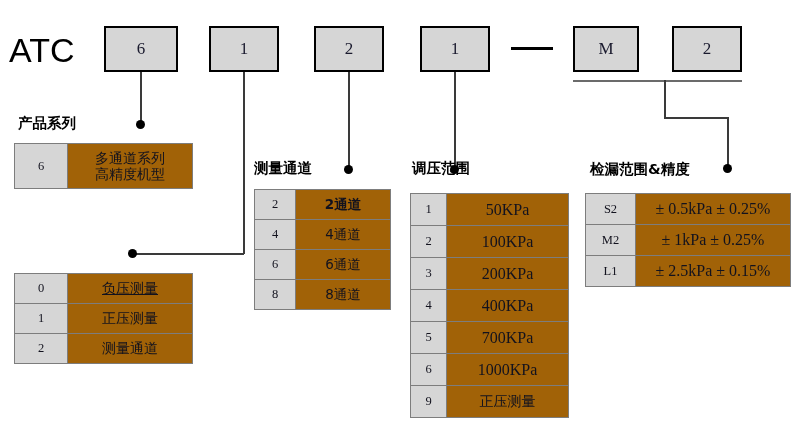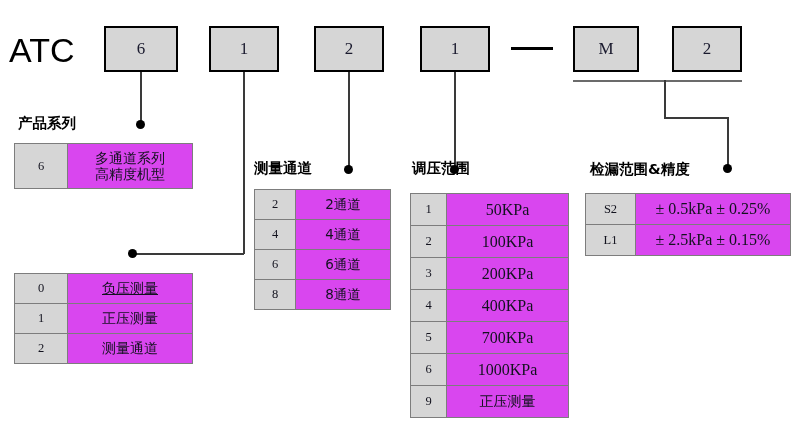--- a/index.html
+++ b/index.html
@@ -73,21 +73,21 @@
     text-align:center;
     vertical-align:middle;
     color:#12121e;
   }
   .spec td.code{
     background:#d6d6d6;
     font-family:"Liberation Serif", serif;
     font-size:12.5px;
   }
   .spec td.val{
-    background:#d946ef;
+    background:#a16207;
     font-family:"DejaVu Sans", sans-serif;
     font-size:14px;
   }
   .spec td.val.latin{
     font-family:"Liberation Serif", serif;
     font-size:16px;
   }
   .spec td.val.two-line{
     line-height:1.15;
     font-size:14px;
@@ -171,21 +171,21 @@
       <td class="val">测量通道</td>
     </tr>
   </tbody>
     </table>
 
   <div class="caption" style="left:254px;top:159px;">测量通道</div>
   <table class="spec" style="left:254px;top:189px;width:134px;">
     <tbody>
         <tr>
       <td class="code" style="width:40px;height:29px;">2</td>
-      <td class="val mixed" style="width:94px;">2通道</td>
+      <td class="val mixed" style="width:94px;font-weight:bold;">2通道</td>
     </tr>
     <tr>
       <td class="code" style="height:29px;">4</td>
       <td class="val mixed">4通道</td>
     </tr>
     <tr>
       <td class="code" style="height:29px;">6</td>
       <td class="val mixed">6通道</td>
     </tr>
     <tr>
@@ -230,19 +230,23 @@
     </table>
 
   <div class="caption" style="left:590px;top:160px;">检漏范围&amp;精度</div>
   <table class="spec" style="left:585px;top:193px;width:203px;border-radius:14px;">
     <tbody>
         <tr>
       <td class="code" style="width:49px;height:30px;">S2</td>
       <td class="val latin" style="width:154px;">± 0.5kPa  ± 0.25%</td>
     </tr>
     <tr>
+      <td class="code" style="height:30px;">M2</td>
+      <td class="val latin">± 1kPa  ± 0.25%</td>
+    </tr>
+    <tr>
       <td class="code" style="height:30px;">L1</td>
       <td class="val latin">± 2.5kPa  ± 0.15%</td>
     </tr>
   </tbody>
     </table>
 
 </div>
 
 </body></html>

